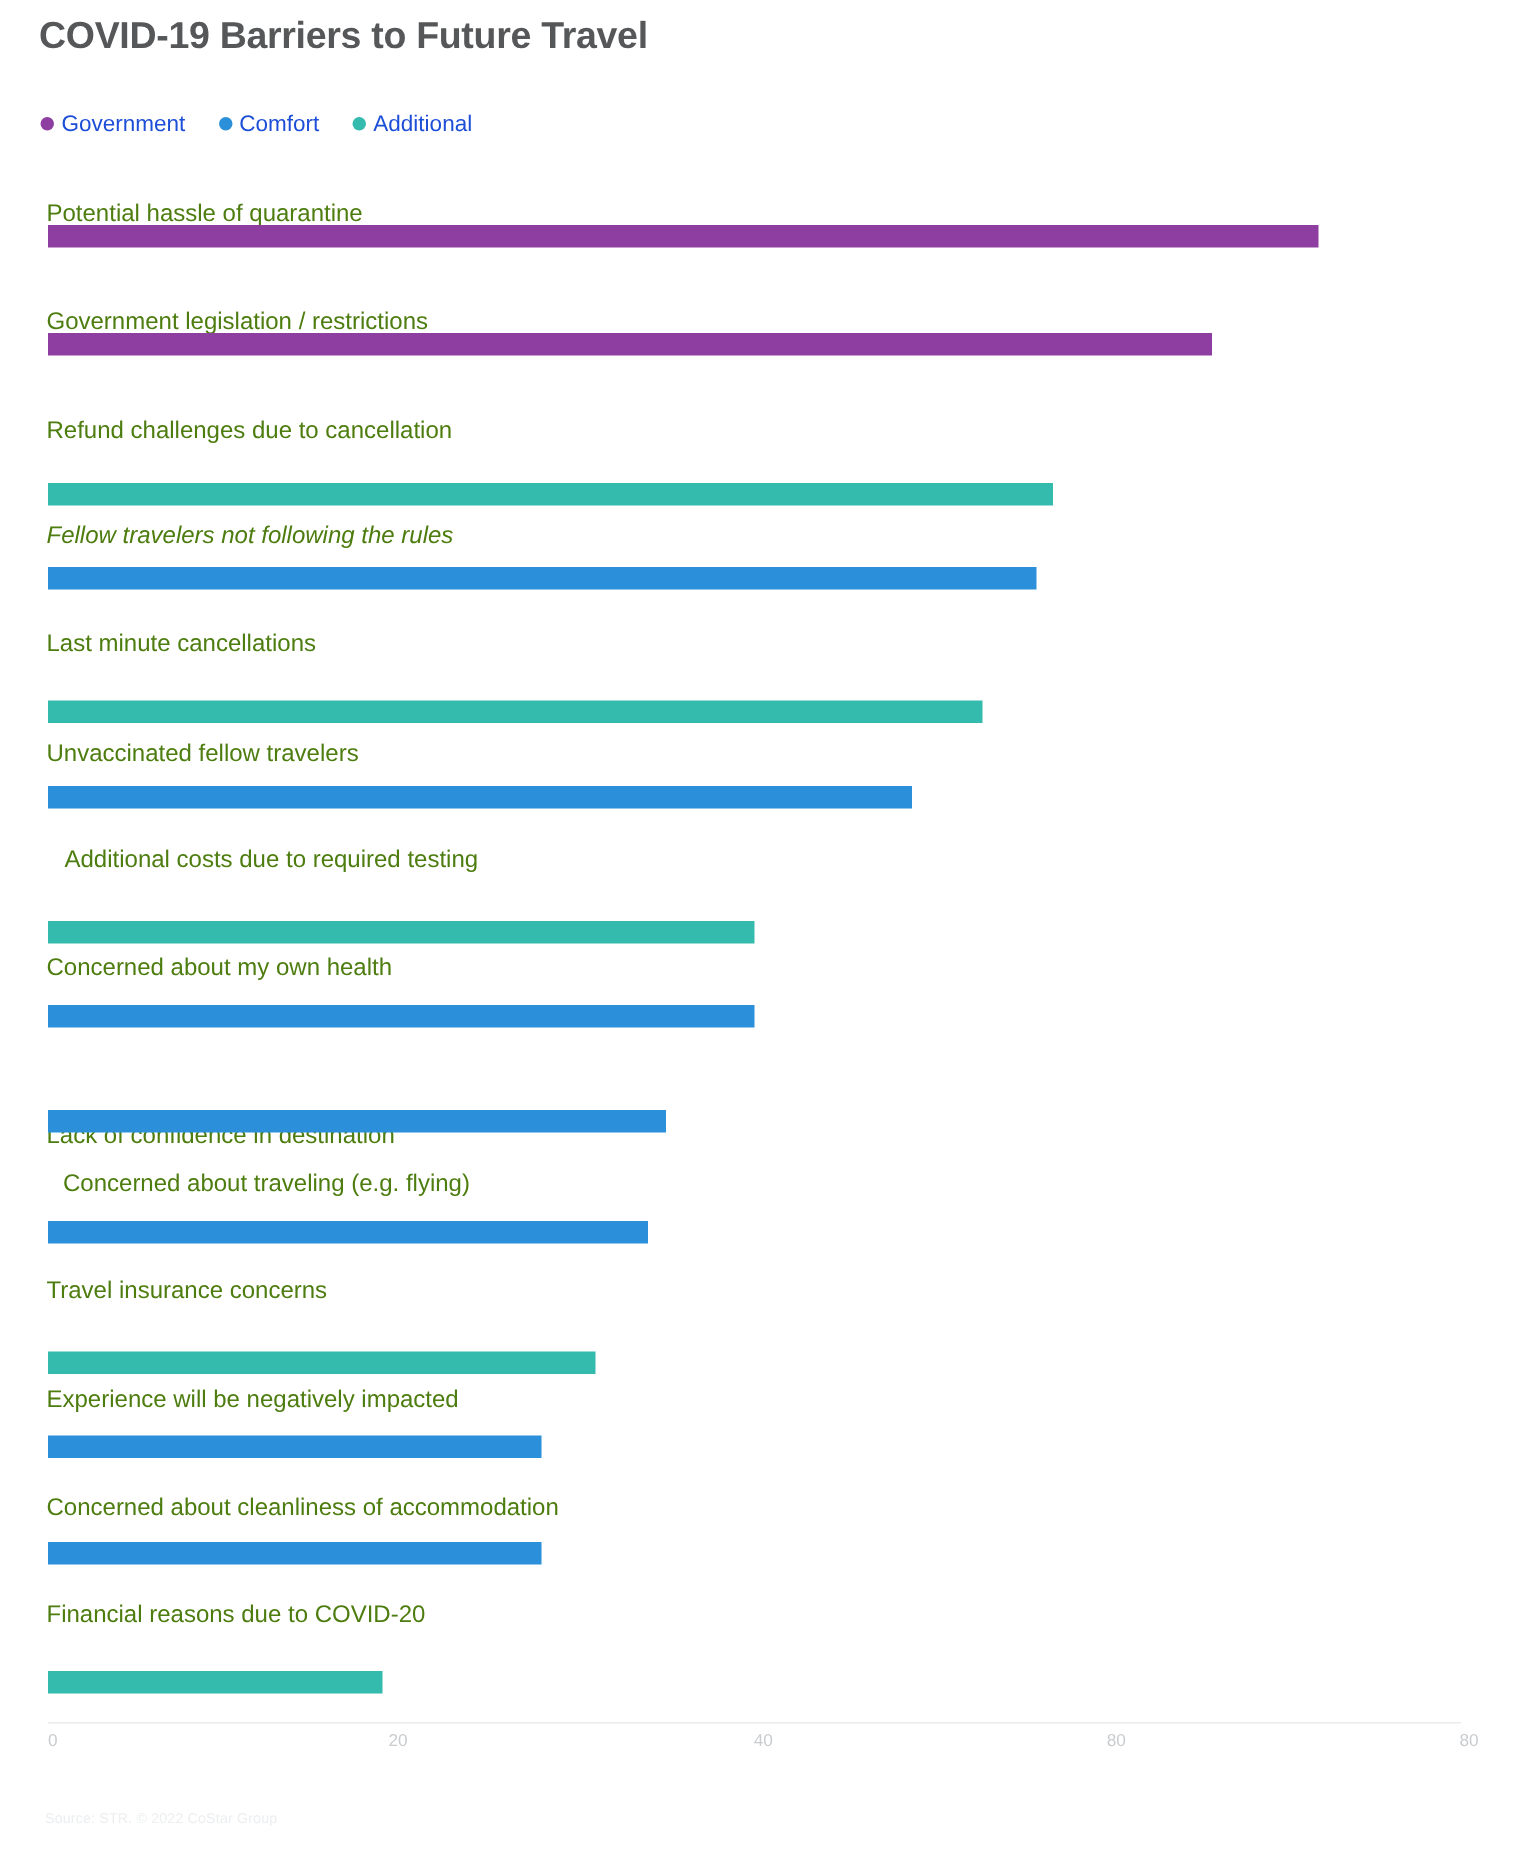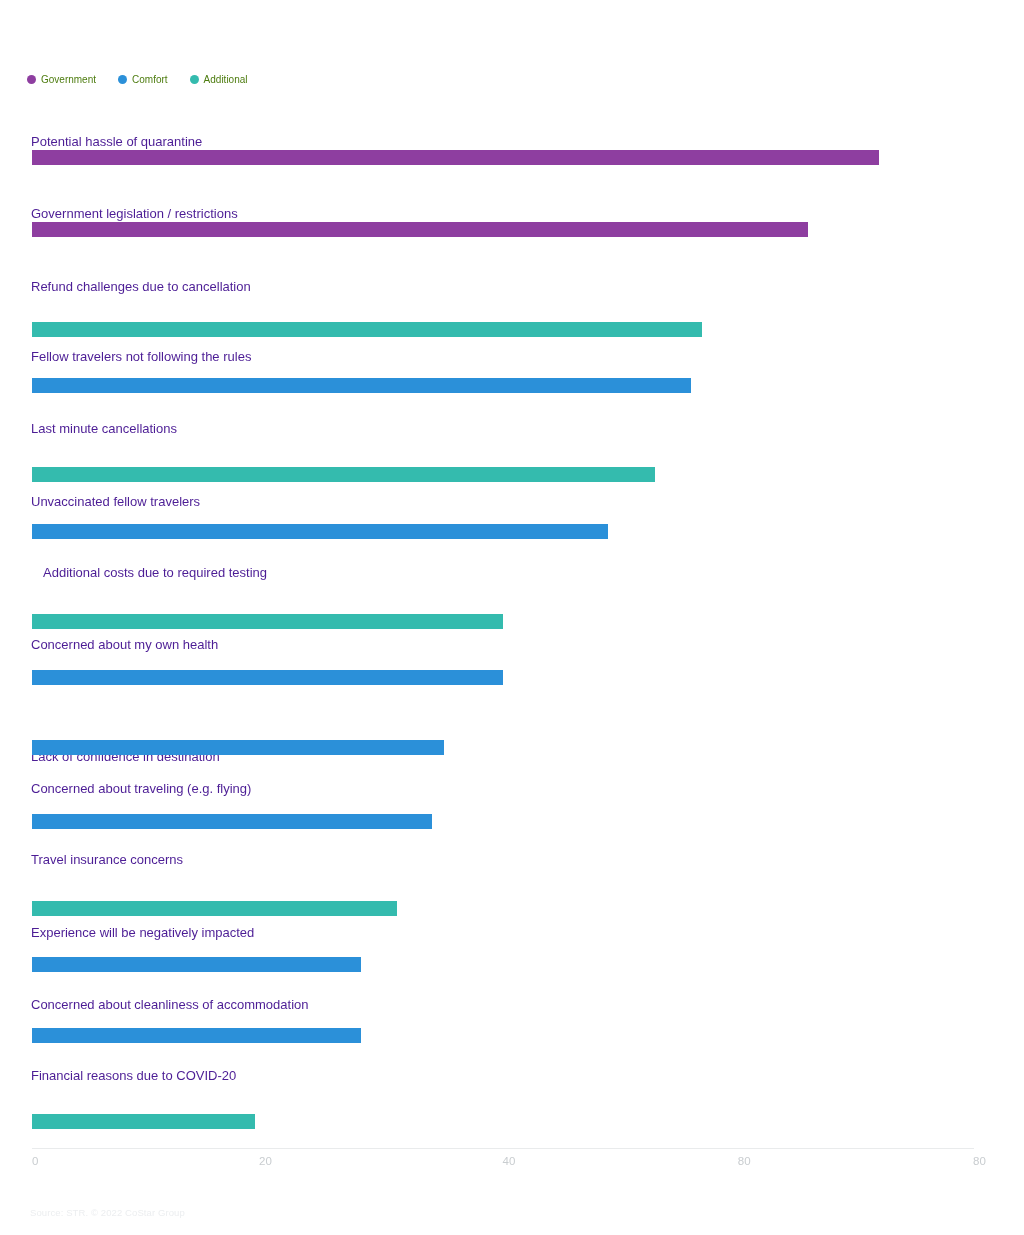--- a/index.html
+++ b/index.html
@@ -47,39 +47,39 @@
     align-items: center;
     gap: 5px;
   }
   .legend-swatch {
     width: 9px;
     height: 9px;
     border-radius: 50%;
     display: inline-block;
   }
   .legend-label {
-    font-size: 10px;
-    color: #4d7c0f;
+    font-size: 15px;
+    color: #1d4ed8;
     white-space: nowrap;
     text-align: center;
   }
 
   
   .plot {
     position: absolute;
     left: 0;
     top: 0;
     width: 1024px;
     height: 1235px;
   }
 
   .cat-label {
     position: absolute;
-    font-size: 13px;
-    color: #4c1d95;
+    font-size: 16px;
+    color: #4d7c0f;
     white-space: nowrap;
   }
 
   .bar {
     position: absolute;
     height: 15px;
     border-radius: 0px;
   }
 
   
@@ -107,20 +107,21 @@
     color: #eceef0;
     white-space: nowrap;
     letter-spacing: 0.1px;
   }
 </style>
 </head>
 <body>
 
 <div class="page">
 
+  <div class="chart-title">COVID-19 Barriers to Future Travel</div>
 
   <div class="legend">
     <div class="legend-item">
       <span class="legend-swatch" style="background:#8e3ea0"></span>
       <span class="legend-label">Government</span>
     </div>
     <div class="legend-item">
       <span class="legend-swatch" style="background:#2b90d9"></span>
       <span class="legend-label">Comfort</span>
     </div>
@@ -130,33 +131,33 @@
     </div>
   </div>
 
   <div class="plot" id="plot">
       <div class="cat-label" style="left: 31px; top: 134px;">Potential hassle of quarantine</div>
       <div class="bar" title="Potential hassle of quarantine: 72" style="left: 32px; top: 150px; width: 847px; background: rgb(142, 62, 160);"></div>
       <div class="cat-label" style="left: 31px; top: 206px;">Government legislation / restrictions</div>
       <div class="bar" title="Government legislation / restrictions: 66" style="left: 32px; top: 222px; width: 776px; background: rgb(142, 62, 160);"></div>
       <div class="cat-label" style="left: 31px; top: 279px;">Refund challenges due to cancellation</div>
       <div class="bar" title="Refund challenges due to cancellation: 57" style="left: 32px; top: 322px; width: 670px; background: rgb(52, 187, 174);"></div>
-      <div class="cat-label" style="left: 31px; top: 349px;">Fellow travelers not following the rules</div>
+      <div class="cat-label" style="left: 31px; top: 349px; font-style: italic;">Fellow travelers not following the rules</div>
       <div class="bar" title="Fellow travelers not following the rules: 56" style="left: 32px; top: 378px; width: 659px; background: rgb(43, 144, 217);"></div>
       <div class="cat-label" style="left: 31px; top: 421px;">Last minute cancellations</div>
       <div class="bar" title="Last minute cancellations: 53" style="left: 32px; top: 467px; width: 623px; background: rgb(52, 187, 174);"></div>
       <div class="cat-label" style="left: 31px; top: 494px;">Unvaccinated fellow travelers</div>
       <div class="bar" title="Unvaccinated fellow travelers: 49" style="left: 32px; top: 524px; width: 576px; background: rgb(43, 144, 217);"></div>
       <div class="cat-label" style="left: 31px; top: 565px; margin-left: 12px;">Additional costs due to required testing</div>
       <div class="bar" title="Additional costs due to required testing: 40" style="left: 32px; top: 614px; width: 471px; background: rgb(52, 187, 174);"></div>
       <div class="cat-label" style="left: 31px; top: 637px;">Concerned about my own health</div>
       <div class="bar" title="Concerned about my own health: 40" style="left: 32px; top: 670px; width: 471px; background: rgb(43, 144, 217);"></div>
       <div class="cat-label" style="left: 31px; top: 709px; margin-top: 40px;">Lack of confidence in destination</div>
       <div class="bar" title="Lack of confidence in destination: 35" style="left: 32px; top: 740px; width: 412px; background: rgb(43, 144, 217);"></div>
-      <div class="cat-label" style="left: 31px; top: 781px;">Concerned about traveling (e.g. flying)</div>
+      <div class="cat-label" style="left: 42px; top: 781px;">Concerned about traveling (e.g. flying)</div>
       <div class="bar" title="Concerned about traveling (e.g. flying): 34" style="left: 32px; top: 814px; width: 400px; background: rgb(43, 144, 217);"></div>
       <div class="cat-label" style="left: 31px; top: 852px;">Travel insurance concerns</div>
       <div class="bar" title="Travel insurance concerns: 31" style="left: 32px; top: 901px; width: 365px; background: rgb(52, 187, 174);"></div>
       <div class="cat-label" style="left: 31px; top: 925px;">Experience will be negatively impacted</div>
       <div class="bar" title="Experience will be negatively impacted: 28" style="left: 32px; top: 957px; width: 329px; background: rgb(43, 144, 217);"></div>
       <div class="cat-label" style="left: 31px; top: 997px;">Concerned about cleanliness of accommodation</div>
       <div class="bar" title="Concerned about cleanliness of accommodation: 28" style="left: 32px; top: 1028px; width: 329px; background: rgb(43, 144, 217);"></div>
       <div class="cat-label" style="left: 31px; top: 1068px;">Financial reasons due to COVID-20</div>
       <div class="bar" title="Financial reasons due to COVID-19: 19" style="left: 32px; top: 1114px; width: 223px; background: rgb(52, 187, 174);"></div>
     </div>

